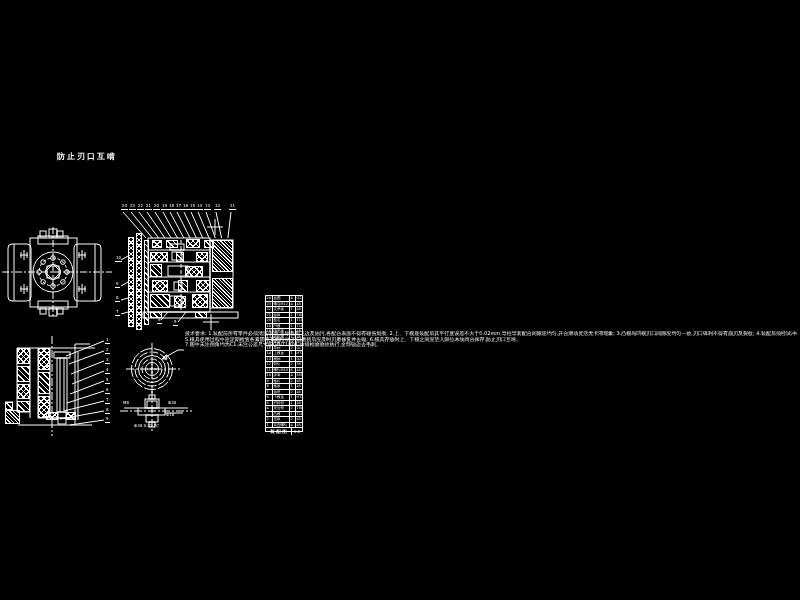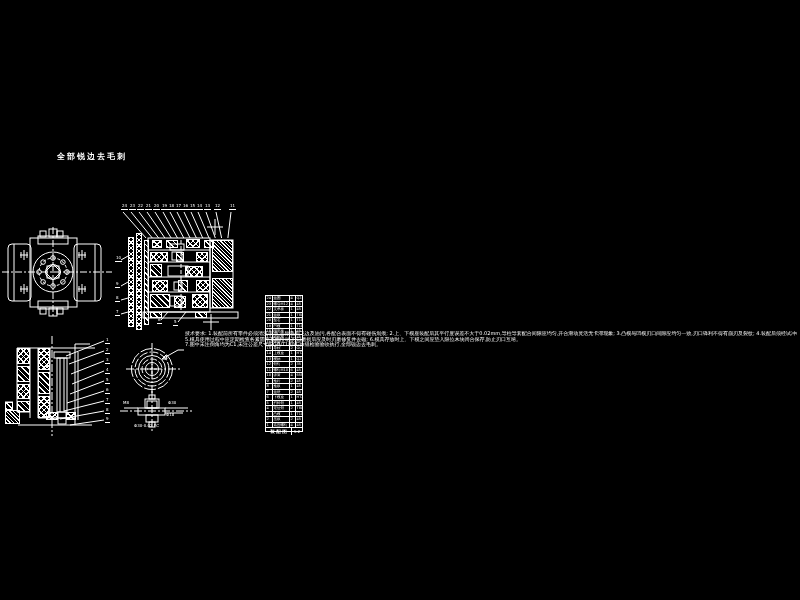--- a/index.html
+++ b/index.html
@@ -35,21 +35,21 @@
   .bom-foot .ft{flex:1;font-size:4.5px;font-weight:bold;line-height:7px;text-align:center;
                 overflow:hidden;white-space:nowrap;}
   .bom-foot .fs{width:11px;font-size:4px;line-height:7px;text-align:center;
                 border-left:1px solid #fff;box-sizing:border-box;overflow:hidden;}
 </style>
 </head>
 <body>
 
 <div class="canvas">
 
-  <div class="title">全部锐边去毛刺</div>
+  <div class="title">防止刃口互啃</div>
 
   <svg style="left:2px;top:225px" width="112" height="95">
     <line x1="51" y1="2" x2="51" y2="93" stroke-dasharray="7 2 2 2"></line>
     <line x1="0" y1="47" x2="110" y2="47" stroke-dasharray="7 2 2 2"></line>
     <rect x="6" y="19" width="23" height="57" rx="4"></rect>
     <rect x="72" y="19" width="27" height="57" rx="4"></rect>
     <line x1="12" y1="19" x2="12" y2="76"></line>
     <line x1="93" y1="19" x2="93" y2="76"></line>
     <rect x="28" y="13" width="47" height="69"></rect>
     <rect x="47" y="4" width="8" height="8"></rect>

